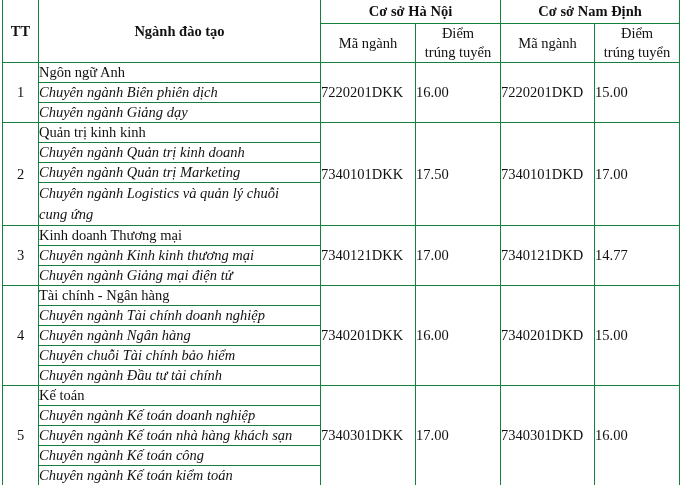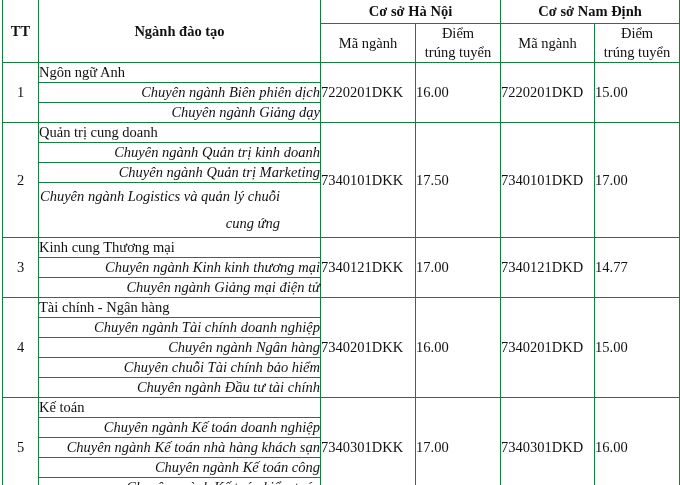--- a/index.html
+++ b/index.html
@@ -18,22 +18,22 @@
     padding: 0;
     vertical-align: middle;
     line-height: 19px;
   }
   th { font-weight: bold; text-align: center; }
   th.sub { font-weight: normal; }
   th.two-line { line-height: 16px; }
   td.tt { text-align: center; }
   td.center { text-align: left; }
   td.major { padding-left: 6px; text-align: left; margin-left: 14px; }
-  td.major.it { font-style: italic; text-align: right; }
-  td.major.wrap { line-height: 27px; }
+  td.major.it { font-style: italic; }
+  td.major.wrap { line-height: 21px; }
   .h1 { height: 24px; }
   .h2 { height: 35px; }
   .r { height: 19.5px; }
 </style>
 </head>
 <body>
 
 <div class="page">
 <table class="admission">
   <colgroup>
@@ -70,39 +70,39 @@
     </tr>
     <tr class="r">
           <td class="major it">Chuyên ngành Biên phiên dịch</td>
         </tr>
     <tr class="r">
           <td class="major it">Chuyên ngành Giảng dạy</td>
         </tr>
 
     <tr class="r">
       <td rowspan="4" class="tt">2</td>
-      <td class="major">Quản trị cung doanh</td>
+      <td class="major">Quản trị kinh kinh</td>
       <td rowspan="4" class="center">7340101DKK</td>
       <td rowspan="4" class="center">17.50</td>
       <td rowspan="4" class="center">7340101DKD</td>
       <td rowspan="4" class="center">17.00</td>
     </tr>
     <tr class="r">
           <td class="major it">Chuyên ngành Quản trị kinh doanh</td>
         </tr>
     <tr class="r">
           <td class="major it">Chuyên ngành Quản trị Marketing</td>
         </tr>
     <tr>
           <td class="major it wrap" style="padding-right:40px">Chuyên ngành Logistics và quản lý chuỗi cung ứng</td>
         </tr>
 
     <tr class="r">
       <td rowspan="3" class="tt">3</td>
-      <td class="major">Kinh cung Thương mại</td>
+      <td class="major">Kinh doanh Thương mại</td>
       <td rowspan="3" class="center">7340121DKK</td>
       <td rowspan="3" class="center">17.00</td>
       <td rowspan="3" class="center">7340121DKD</td>
       <td rowspan="3" class="center">14.77</td>
     </tr>
     <tr class="r">
           <td class="major it">Chuyên ngành Kinh kinh thương mại</td>
         </tr>
     <tr class="r">
           <td class="major it">Chuyên ngành Giảng mại điện tử</td>

